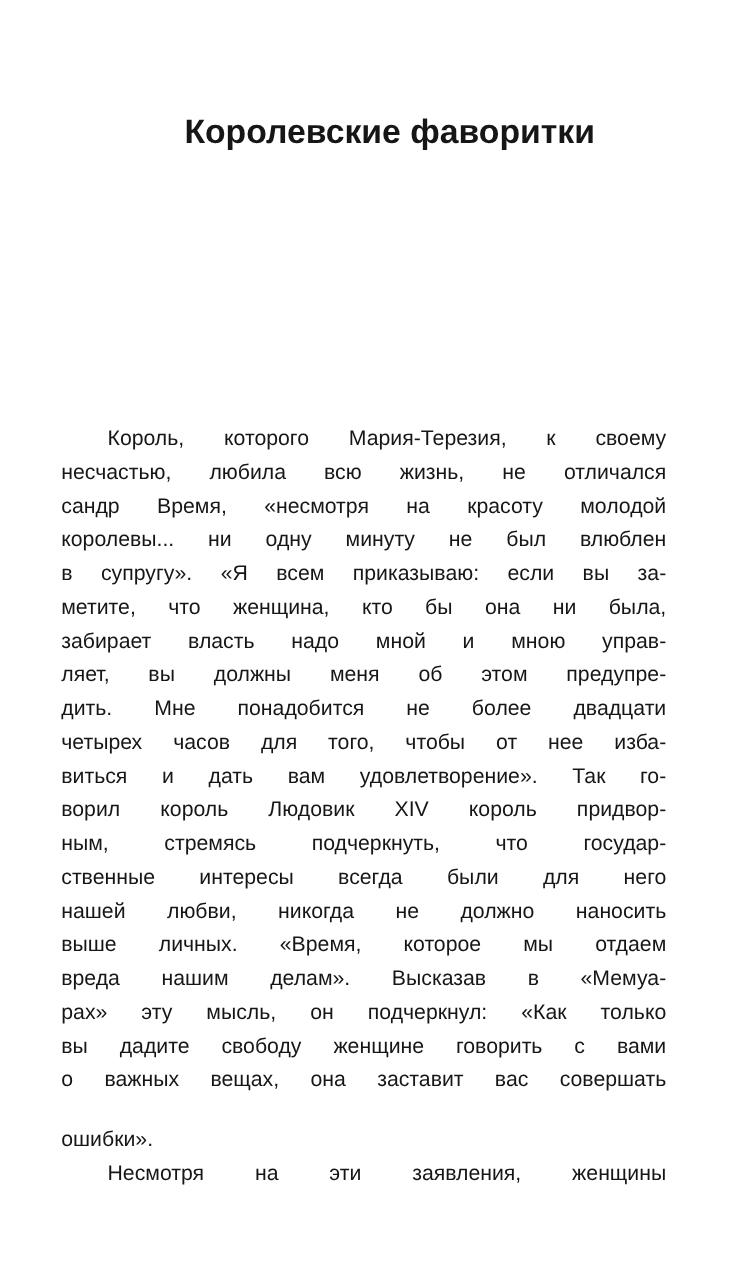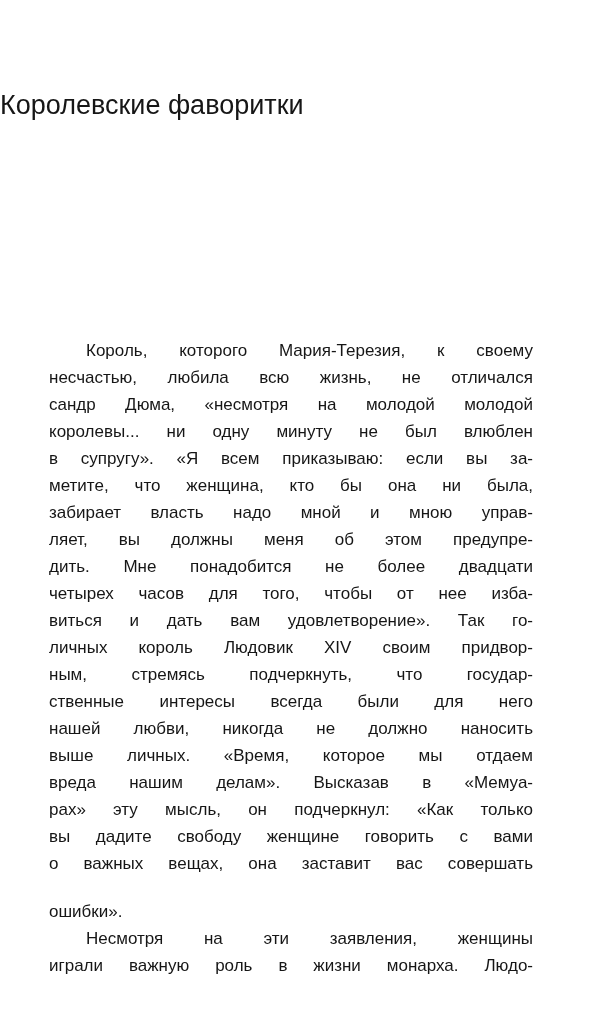--- a/index.html
+++ b/index.html
@@ -14,23 +14,23 @@
   .page {
     position: absolute;
     inset: 0;
     background: #ffffff;
   }
   .chapter-title {
     position: absolute;
     top: 90px;
     left: 0;
     width: 476px;
-    text-align: left;
+    text-align: right;
     font-size: 27px;
-    font-weight: 400;
+    font-weight: 700;
     color: #161616;
     letter-spacing: 0;
   }
   .page-body {
     position: absolute;
     top: 337px;
     left: 49px;
     width: 484px;
     font-size: 17px;
     color: #161616;
@@ -48,35 +48,34 @@
   .line.para-end { text-align-last: left; margin-top: 21px; }
 </style>
 </head>
 <body>
 
 <div class="page">
   <h1 class="chapter-title">Королевские фаворитки</h1>
   <div class="page-body">
       <div class="line indent">Король, которого Мария-Терезия, к своему</div>
       <div class="line">несчастью, любила всю жизнь, не отличался</div>
-      <div class="line">сандр Дюма, «несмотря на молодой молодой</div>
+      <div class="line">сандр Время, «несмотря на красоту молодой</div>
       <div class="line">королевы... ни одну минуту не был влюблен</div>
       <div class="line">в супругу». «Я всем приказываю: если вы за-</div>
       <div class="line">метите, что женщина, кто бы она ни была,</div>
       <div class="line">забирает власть надо мной и мною управ-</div>
       <div class="line">ляет, вы должны меня об этом предупре-</div>
       <div class="line">дить. Мне понадобится не более двадцати</div>
       <div class="line">четырех часов для того, чтобы от нее изба-</div>
       <div class="line">виться и дать вам удовлетворение». Так го-</div>
-      <div class="line">личных король Людовик XIV своим придвор-</div>
+      <div class="line">ворил король Людовик XIV король придвор-</div>
       <div class="line">ным, стремясь подчеркнуть, что государ-</div>
       <div class="line">ственные интересы всегда были для него</div>
       <div class="line">нашей любви, никогда не должно наносить</div>
       <div class="line">выше личных. «Время, которое мы отдаем</div>
       <div class="line">вреда нашим делам». Высказав в «Мемуа-</div>
       <div class="line">рах» эту мысль, он подчеркнул: «Как только</div>
       <div class="line">вы дадите свободу женщине говорить с вами</div>
       <div class="line">о важных вещах, она заставит вас совершать</div>
       <div class="line para-end">ошибки».</div>
       <div class="line indent">Несмотря на эти заявления, женщины</div>
-      <div class="line">играли важную роль в жизни монарха. Людо-</div>
     </div>
 </div>
 
 </body></html>

